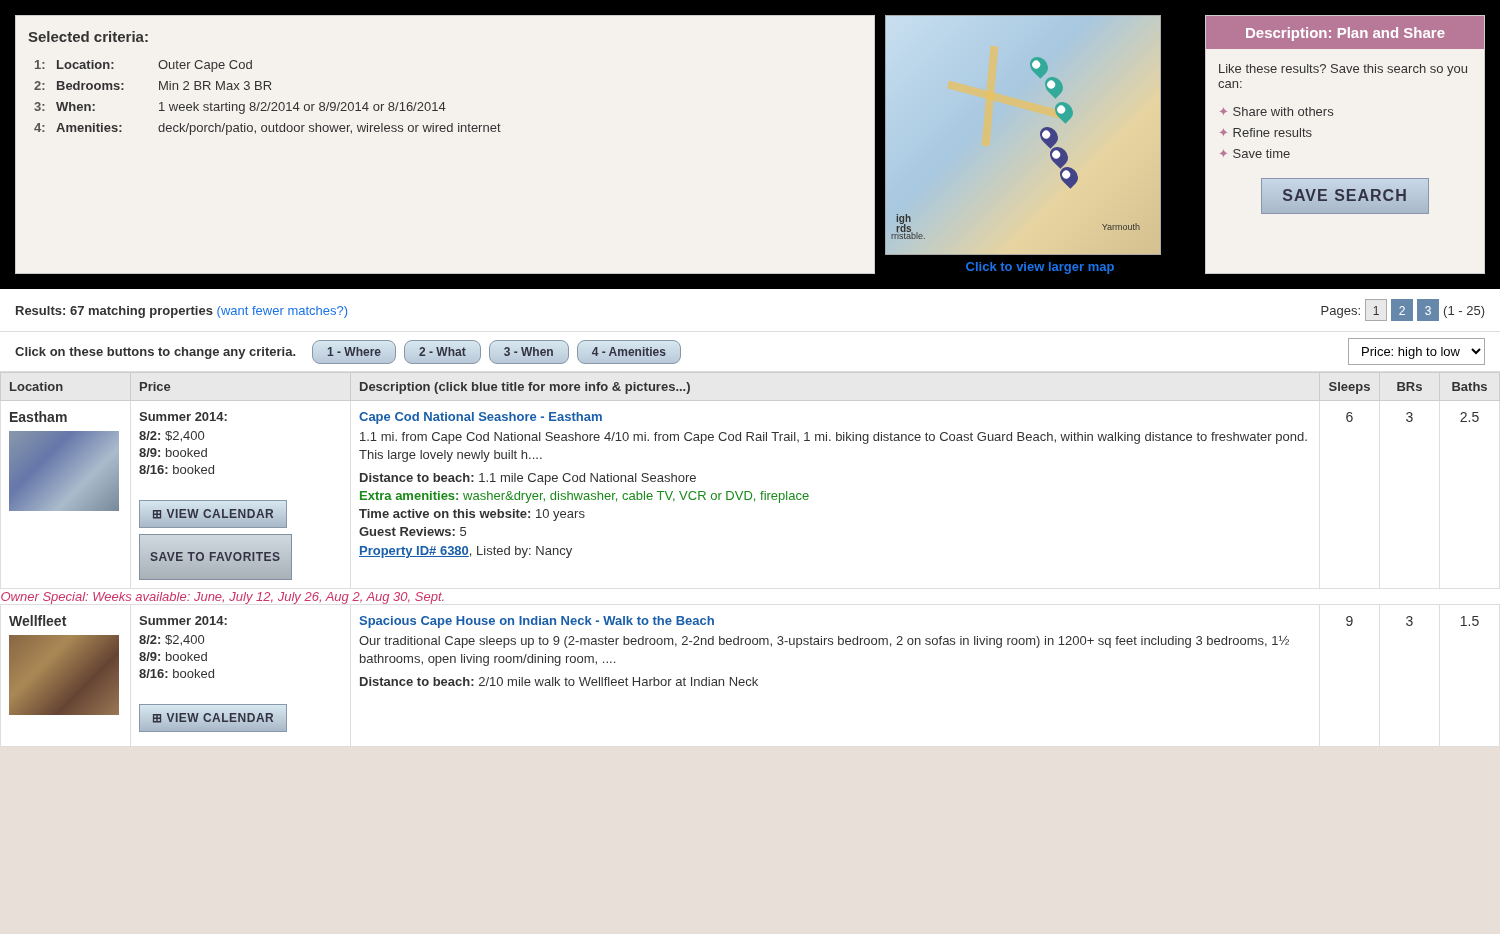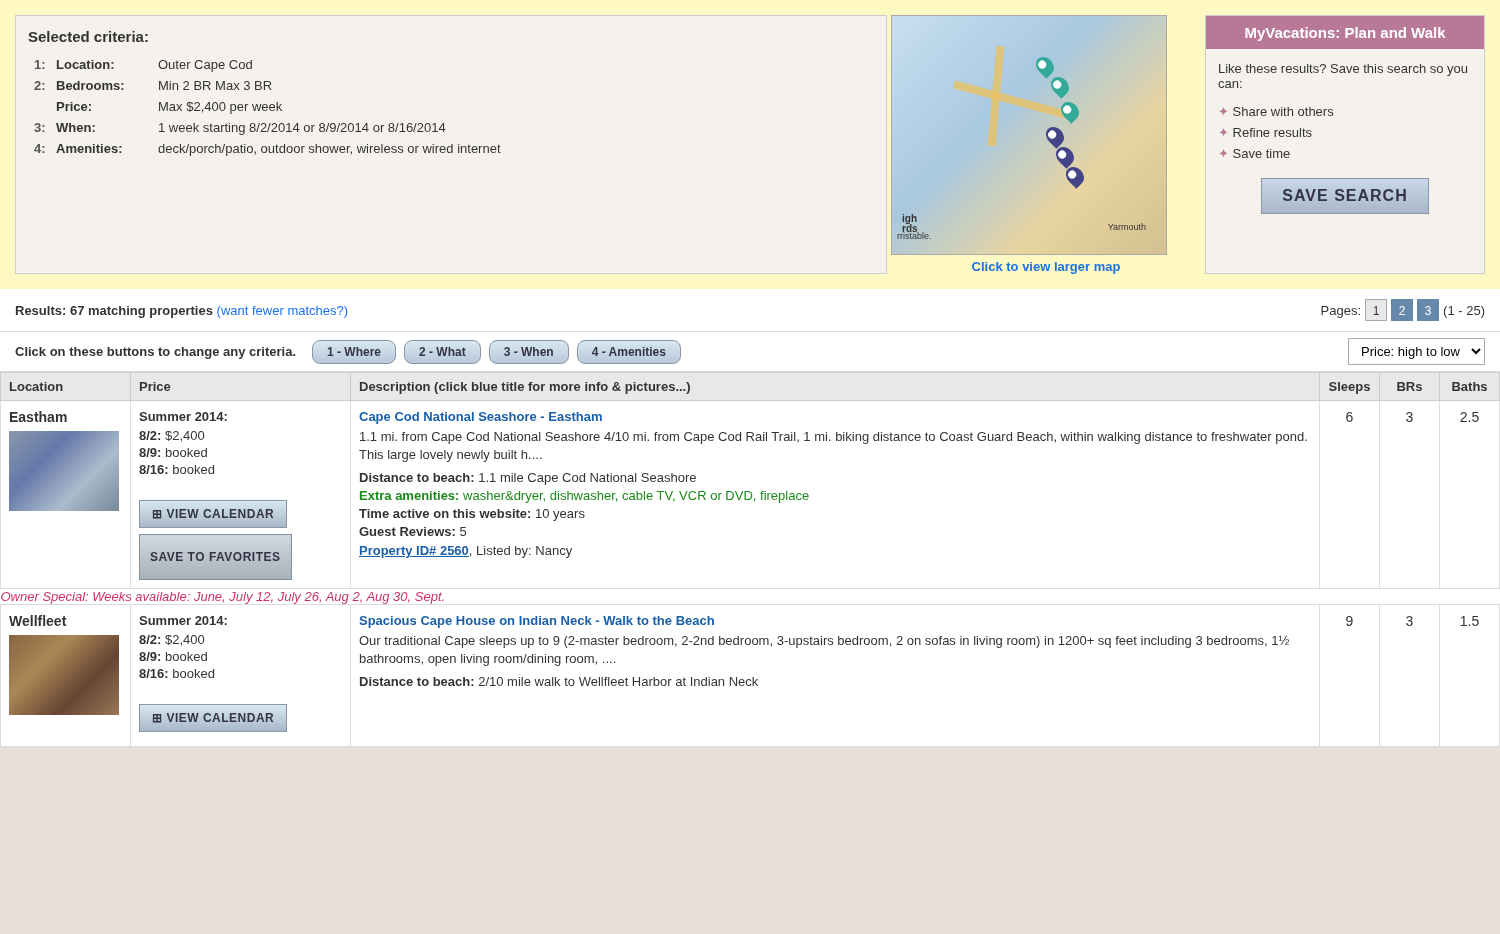--- a/index.html
+++ b/index.html
@@ -1,21 +1,21 @@
 <!DOCTYPE html>
 <html><head>
   <meta charset="utf-8">
   <style>
     * { box-sizing: border-box; margin: 0; padding: 0; }
     body { font-family: Arial, sans-serif; font-size: 13px; background: #e8e0d8; color: #333; }
 
     .main-container { width: 1500px; background: #e8e0d8; }
 
     
-    .top-section { display: flex; gap: 4px; padding: 15px; background: #fef9c3; }
+    .top-section { display: flex; gap: 10px; padding: 15px; background: #000000; }
 
     .criteria-panel { flex: 1; background: #f5f2ee; border: 1px solid #ccc; padding: 12px; }
     .criteria-title { font-weight: bold; font-size: 15px; margin-bottom: 8px; }
     .criteria-table { width: 100%; }
     .criteria-table tr td { vertical-align: top; padding: 2px 4px; font-size: 13px; }
     .criteria-table td:first-child { color: #555; white-space: nowrap; }
 
     .map-container { width: 310px; text-align: center; }
     .map-area { width: 276px; height: 240px; background: #b8d4e8; border: 1px solid #aaa; position: relative; overflow: hidden; }
     .map-overlay { width: 100%; height: 100%; background: linear-gradient(135deg, #c8dff0 0%, #a8c8e0 40%, #e8d4a0 70%, #d4c090 100%); position: relative; }
@@ -92,25 +92,20 @@
               <td style="width:20px;vertical-align:top;font-weight:bold;">1:</td>
     <td style="width:100px;font-weight:bold;white-space:nowrap;">Location:</td>
     <td>Outer Cape Cod</td>
             </tr>
             <tr>
               <td style="width:20px;vertical-align:top;font-weight:bold;">2:</td>
     <td style="width:100px;font-weight:bold;white-space:nowrap;">Bedrooms:</td>
     <td>Min 2 BR Max 3 BR</td>
             </tr>
             <tr>
-              <td style="width:20px;vertical-align:top;font-weight:bold;"></td>
-    <td style="width:100px;font-weight:bold;white-space:nowrap;">Price:</td>
-    <td>Max $2,400 per week</td>
-            </tr>
-            <tr>
               <td style="width:20px;vertical-align:top;font-weight:bold;">3:</td>
     <td style="width:100px;font-weight:bold;white-space:nowrap;">When:</td>
     <td>1 week starting 8/2/2014 or 8/9/2014 or 8/16/2014</td>
             </tr>
             <tr>
               <td style="width:20px;vertical-align:top;font-weight:bold;">4:</td>
     <td style="width:100px;font-weight:bold;white-space:nowrap;">Amenities:</td>
     <td>deck/porch/patio, outdoor shower, wireless or wired internet</td>
             </tr>
           </tbody>
@@ -151,21 +146,21 @@
         </div>
         <div class="map-footer">
           
           
         </div>
       </div>
       <a href="#" class="map-link">Click to view larger map</a>
     </div>
 
     <div class="myvacations-panel">
-      <div class="mv-header">MyVacations: Plan and Walk</div>
+      <div class="mv-header">Description: Plan and Share</div>
       <div class="mv-body">
         <p>Like these results? Save this search so you can:</p>
         <ul class="mv-features" id="mv-features-list">
             <li>Share with others</li>
             <li>Refine results</li>
             <li>Save time</li>
           </ul>
         <button class="save-search-btn">SAVE SEARCH</button>
       </div>
     </div>
@@ -211,21 +206,21 @@
     <div class="property-thumb thumb-eastham"></div>
             </td>
             <td class="price-cell"><div class="price-title">Summer 2014:</div><div class="price-date"><strong>8/2:</strong> $2,400</div><div class="price-date"><strong>8/9:</strong> booked</div><div class="price-date"><strong>8/16:</strong> booked</div><br><button class="view-cal-btn">⊞ VIEW CALENDAR</button><br><button class="save-fav-btn">SAVE TO FAVORITES</button></td>
             <td class="desc-cell">
               <a href="#" class="prop-title">Cape Cod National Seashore - Eastham</a>
     <div class="prop-desc">1.1 mi. from Cape Cod National Seashore 4/10 mi. from Cape Cod Rail Trail, 1 mi. biking distance to Coast Guard Beach, within walking distance to freshwater pond. This large lovely newly built h....</div>
     <div class="prop-detail"><strong>Distance to beach:</strong> 1.1 mile Cape Cod National Seashore</div>
               <div class="extra-amenities"><span class="extra-label">Extra amenities:</span> <span class="extra-values">washer&amp;dryer, dishwasher, cable TV, VCR or DVD, fireplace</span></div>
               <div class="prop-detail"><strong>Time active on this website:</strong> 10 years</div>
               <div class="prop-detail"><strong>Guest Reviews:</strong> 5</div>
-              <div class="prop-id"><a href="#">Property ID# 2560</a>, Listed by: Nancy</div>
+              <div class="prop-id"><a href="#">Property ID# 6380</a>, Listed by: Nancy</div>
             </td>
             <td class="num-cell">6</td>
             <td class="num-cell">3</td>
             <td class="num-cell">2.5</td>
           </tr>
           <tr>
             <td colspan="6"><span class="owner-special">Owner Special: Weeks available: June, July 12, July 26, Aug 2, Aug 30, Sept.</span></td>
           </tr>
           <tr class="listing-row">
             <td class="location-cell">

